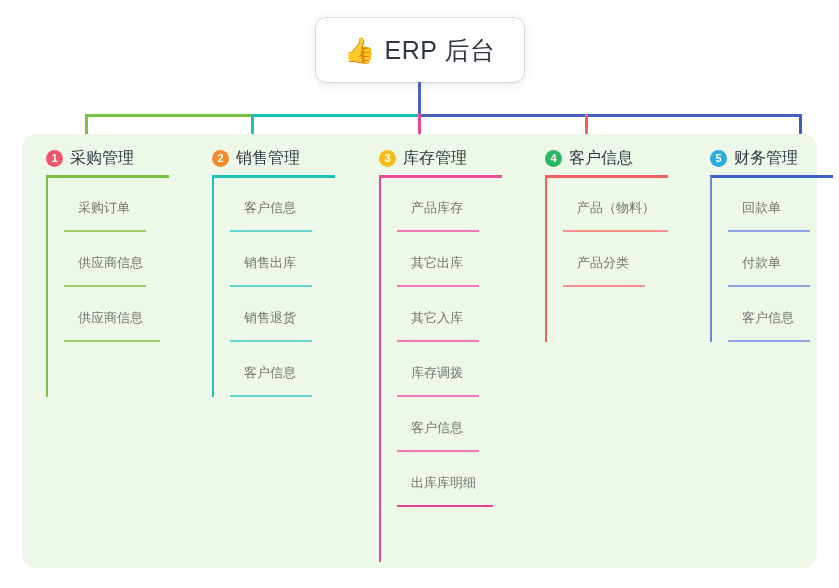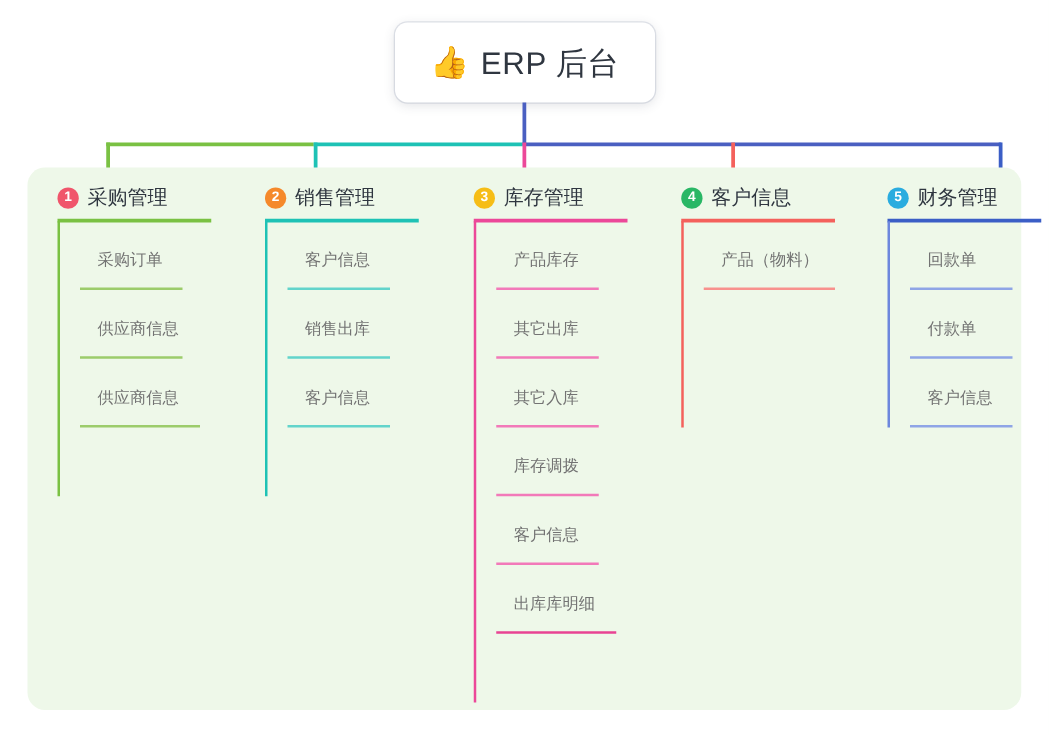--- a/index.html
+++ b/index.html
@@ -182,20 +182,24 @@
       <span class="spine" style="height:220px; background:#1ec2b5;"></span>
       <div class="leaf">
         <span class="leaf-label">客户信息</span>
         <span class="leaf-rule" style="background:#62d4cb;"></span>
       </div>
       <div class="leaf">
         <span class="leaf-label">销售出库</span>
         <span class="leaf-rule" style="background:#62d4cb;"></span>
       </div>
       <div class="leaf">
+        <span class="leaf-label">销售退货</span>
+        <span class="leaf-rule" style="background:#62d4cb;"></span>
+      </div>
+      <div class="leaf">
         <span class="leaf-label">客户信息</span>
         <span class="leaf-rule" style="background:#62d4cb;"></span>
       </div>
     </div>
   </div>
 
   <div class="column" style="left:363px;">
     <div class="col-head">
       <span class="badge" style="background:#f6bd16;">3</span>
       <span class="col-title">库存管理</span>
@@ -235,20 +239,24 @@
       <span class="badge" style="background:#29b765;">4</span>
       <span class="col-title">客户信息</span>
       <span class="col-rule" style="background:#f4615c;"></span>
     </div>
     <div class="col-body">
       <span class="spine" style="height:165px; background:#f4615c;"></span>
       <div class="leaf">
         <span class="leaf-label">产品（物料）</span>
         <span class="leaf-rule" style="width:105px; background:#f8918d;"></span>
       </div>
+      <div class="leaf">
+        <span class="leaf-label">产品分类</span>
+        <span class="leaf-rule" style="background:#f8918d;"></span>
+      </div>
     </div>
   </div>
 
   <div class="column" style="left:694px;">
     <div class="col-head">
       <span class="badge" style="background:#2aacdf;">5</span>
       <span class="col-title">财务管理</span>
       <span class="col-rule" style="background:#3b5ec6;"></span>
     </div>
     <div class="col-body">

